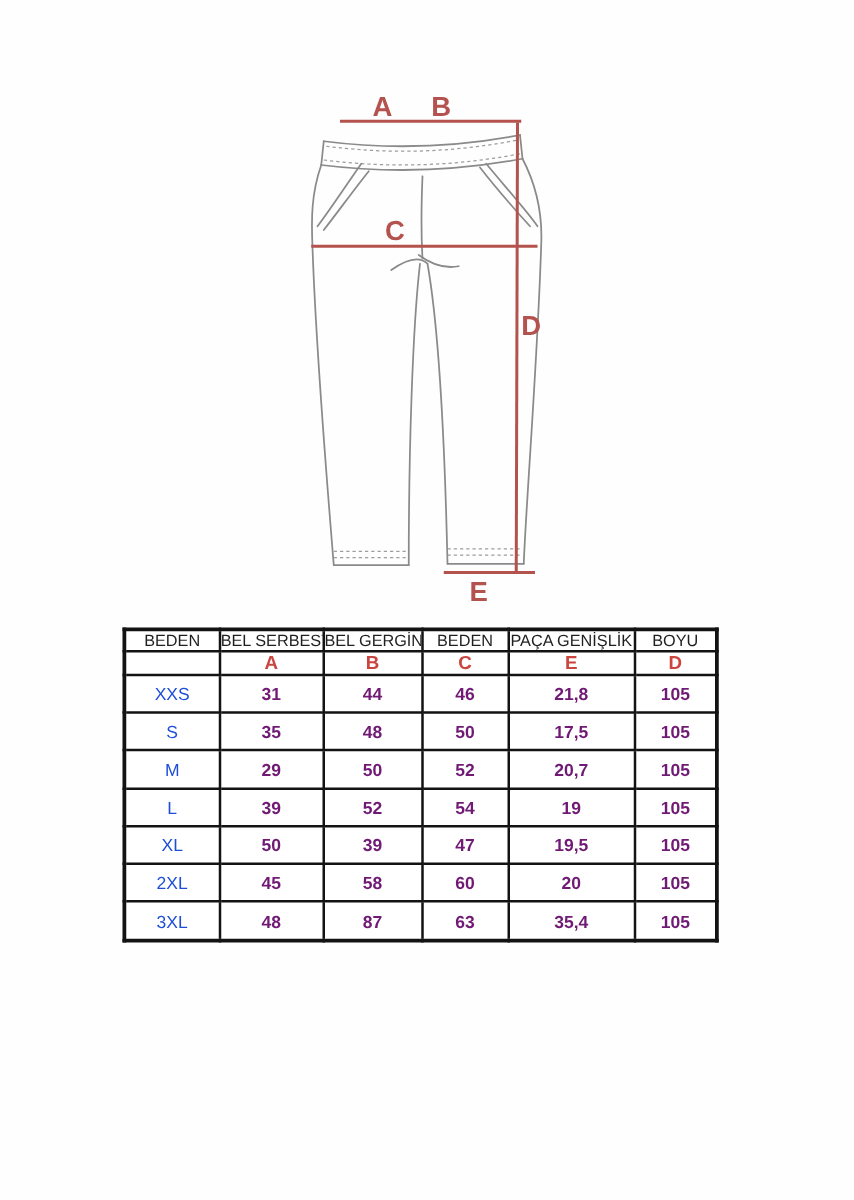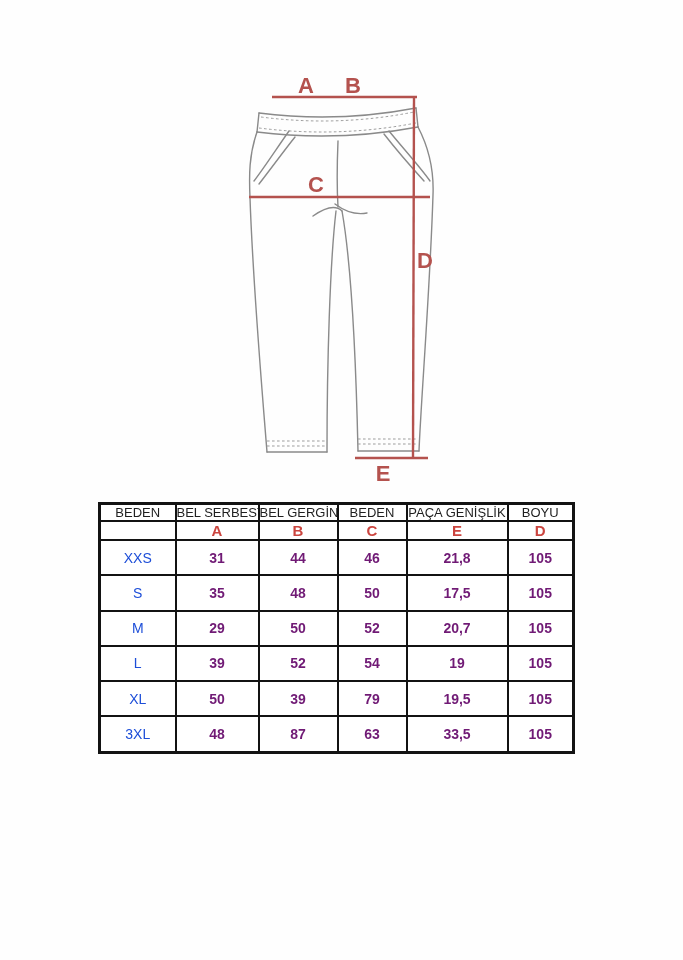--- a/index.html
+++ b/index.html
@@ -170,27 +170,35 @@
         <td class="data-cell">39</td>
         <td class="data-cell">52</td>
         <td class="data-cell">54</td>
         <td class="data-cell">19</td>
         <td class="data-cell">105</td>
       </tr>
       <tr>
         <td class="size-cell">XL</td>
         <td class="data-cell">50</td>
         <td class="data-cell">39</td>
-        <td class="data-cell">79</td>
+        <td class="data-cell">47</td>
         <td class="data-cell">19,5</td>
+        <td class="data-cell">105</td>
+      </tr>
+      <tr>
+        <td class="size-cell">2XL</td>
+        <td class="data-cell">45</td>
+        <td class="data-cell">58</td>
+        <td class="data-cell">60</td>
+        <td class="data-cell">20</td>
         <td class="data-cell">105</td>
       </tr>
       <tr>
         <td class="size-cell">3XL</td>
         <td class="data-cell">48</td>
         <td class="data-cell">87</td>
         <td class="data-cell">63</td>
-        <td class="data-cell">33,5</td>
+        <td class="data-cell">35,4</td>
         <td class="data-cell">105</td>
       </tr>
     </tbody>
   </table>
 </div>
 
 </body></html>

